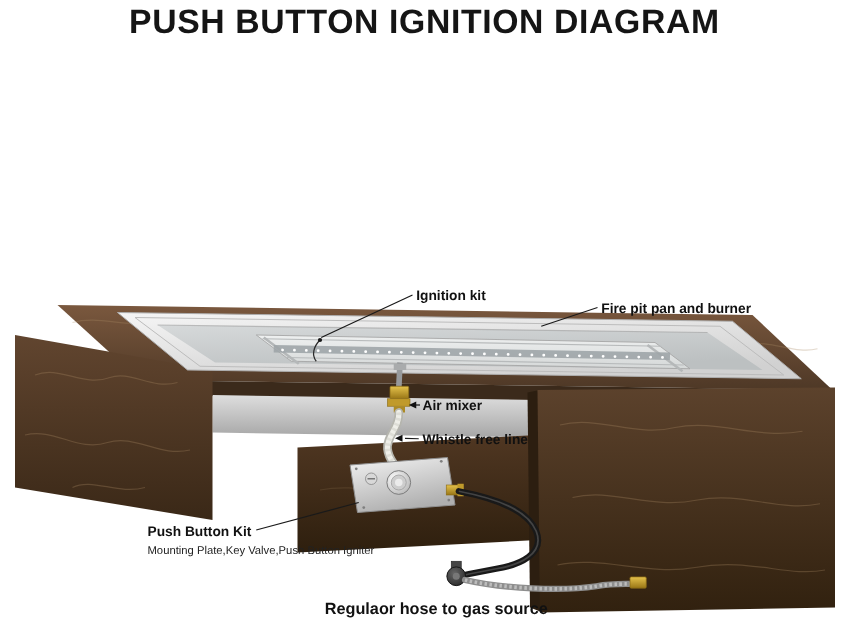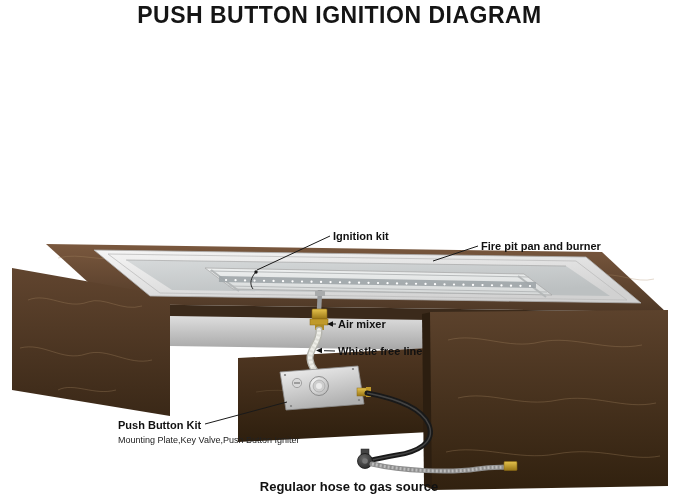--- a/index.html
+++ b/index.html
@@ -11,21 +11,21 @@
     background: #ffffff;
     overflow: hidden;
   }
   .title {
     position: absolute;
     top: 2px;
     left: 0;
     width: 100%;
     margin: 0;
     text-align: center;
-    font-size: 23px;
+    font-size: 27px;
     font-weight: 700;
     letter-spacing: 0.5px;
     color: #151515;
     font-family: "Liberation Sans", sans-serif;
   }
   .diagram-svg {
     position: absolute;
     left: 0;
     top: 0;
   }

